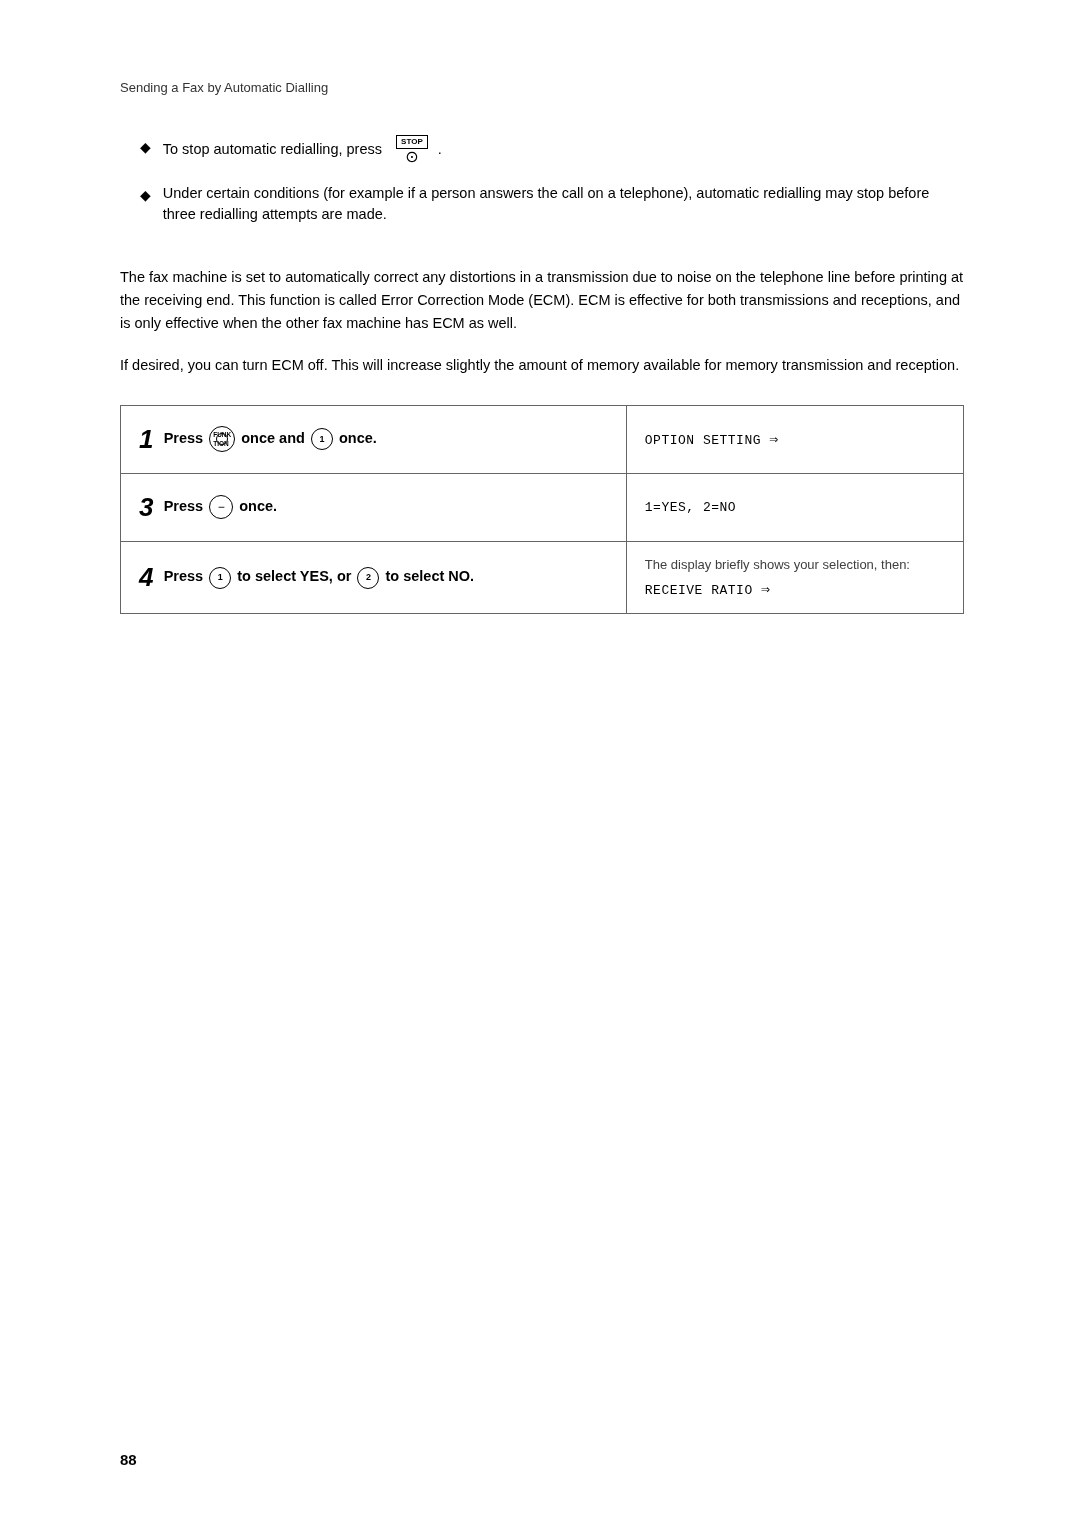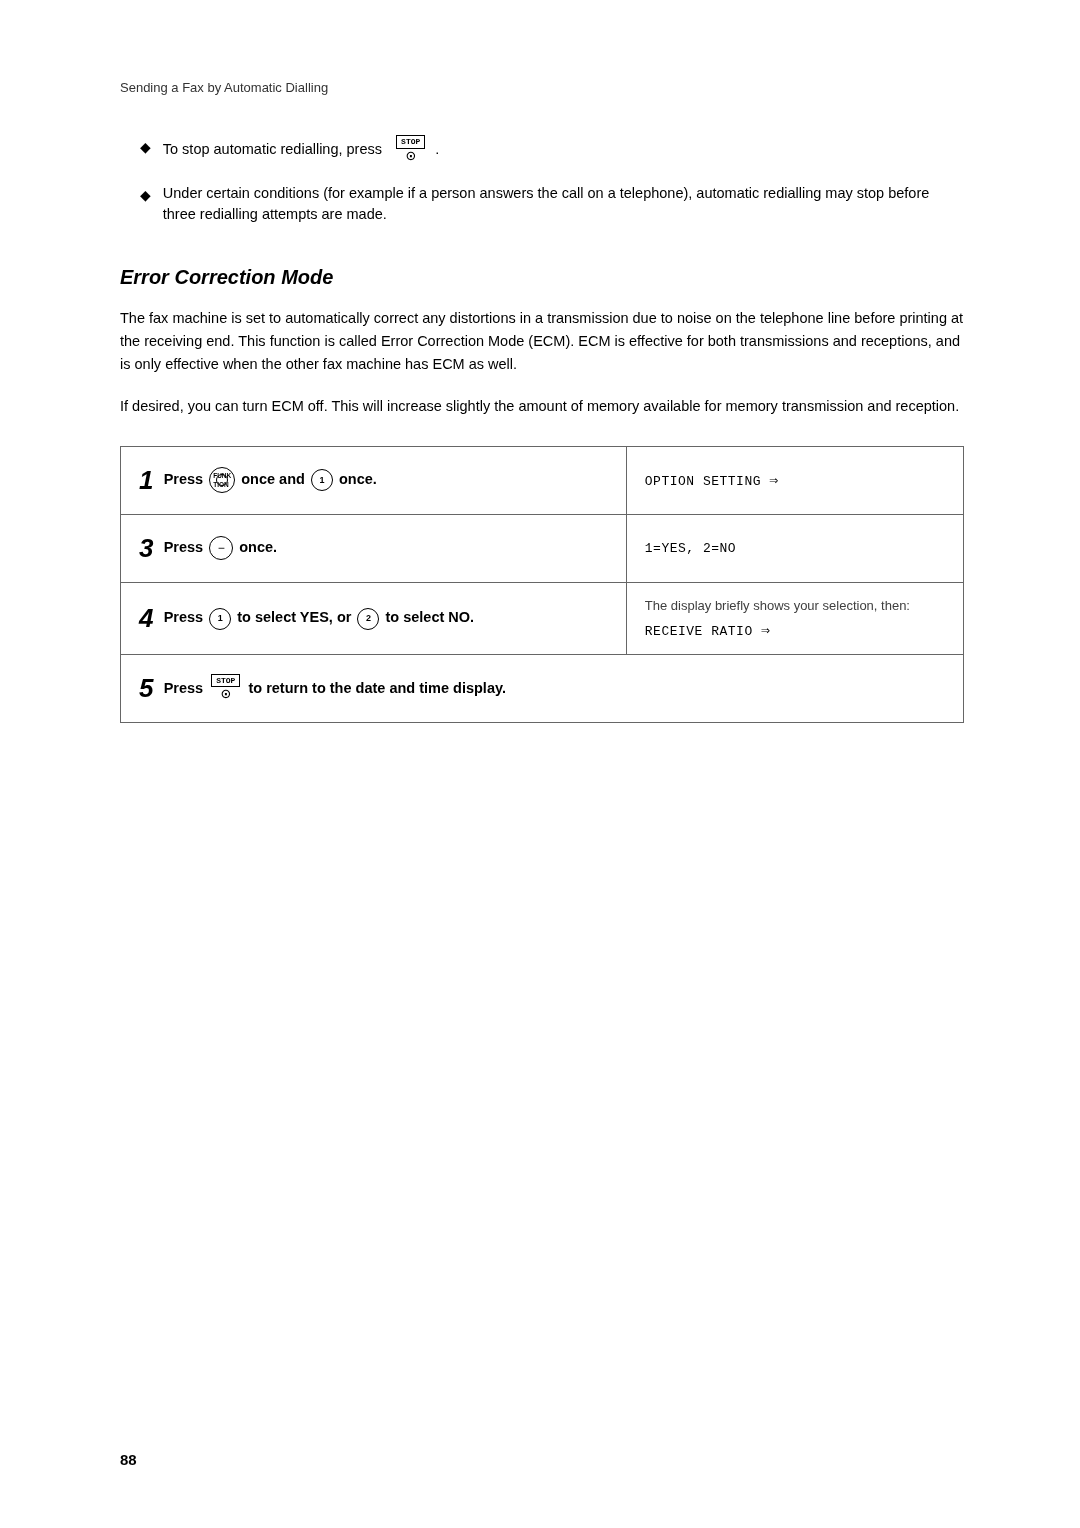--- a/index.html
+++ b/index.html
@@ -135,21 +135,20 @@
       font-size: 12px;
       vertical-align: middle;
       margin: 0 2px;
     }
     .stop-container {
       display: inline-flex;
       flex-direction: column;
       align-items: center;
       vertical-align: middle;
       margin: 0 2px;
-      font-family: Liberation Mono, monospace;
     }
     .stop-box {
       font-size: 8px;
       font-weight: bold;
       border: 1px solid #000;
       padding: 1px 4px;
       line-height: 1.2;
     }
     .display-text {
       font-family: 'Courier New', monospace;
@@ -193,21 +192,20 @@
       </span>
     </div>
     <div class="bullet-item">
       <span class="bullet-diamond">◆</span>
       <span>
         Under certain conditions (for example if a person answers the call on a telephone), automatic redialling may stop before three redialling attempts are made.
       </span>
     </div>
   </div>
 
-  <div class="section-title">Error Correction Mode</div>
 
   <p class="body-text">
     The fax machine is set to automatically correct any distortions in a transmission due to noise on the telephone line before printing at the receiving end. This function is called Error Correction Mode (ECM). ECM is effective for both transmissions and receptions, and is only effective when the other fax machine has ECM as well.
   </p>
   <p class="body-text">
     If desired, you can turn ECM off. This will increase slightly the amount of memory available for memory transmission and reception.
   </p>
 
   <table class="steps-table">
 
@@ -255,32 +253,19 @@
         </span>
       </td>
       <td class="step-right" style="vertical-align:middle;">
         <div class="sub-text">The display briefly shows your selection, then:</div>
         <div style="margin-top:6px;">
           <span class="display-text">RECEIVE RATIO <span style="font-size:15px;">⇒</span></span>
         </div>
       </td>
     </tr>
 
-    <tr>
-      <td class="step-left step5-left" colspan="2">
-        <span class="step-number">5</span>
-        <span class="step-text">
-          <strong>Press</strong>
-          <span class="stop-container" style="margin:0 4px;">
-            <span class="stop-box">STOP</span>
-            <span style="font-size:16px; line-height:1;">⊙</span>
-          </span>
-          <strong>to return to the date and time display.</strong>
-        </span>
-      </td>
-    </tr>
 
   </tbody>
     </table>
 
   <div class="page-number">88</div>
 
 </div>
 
 </body></html>

